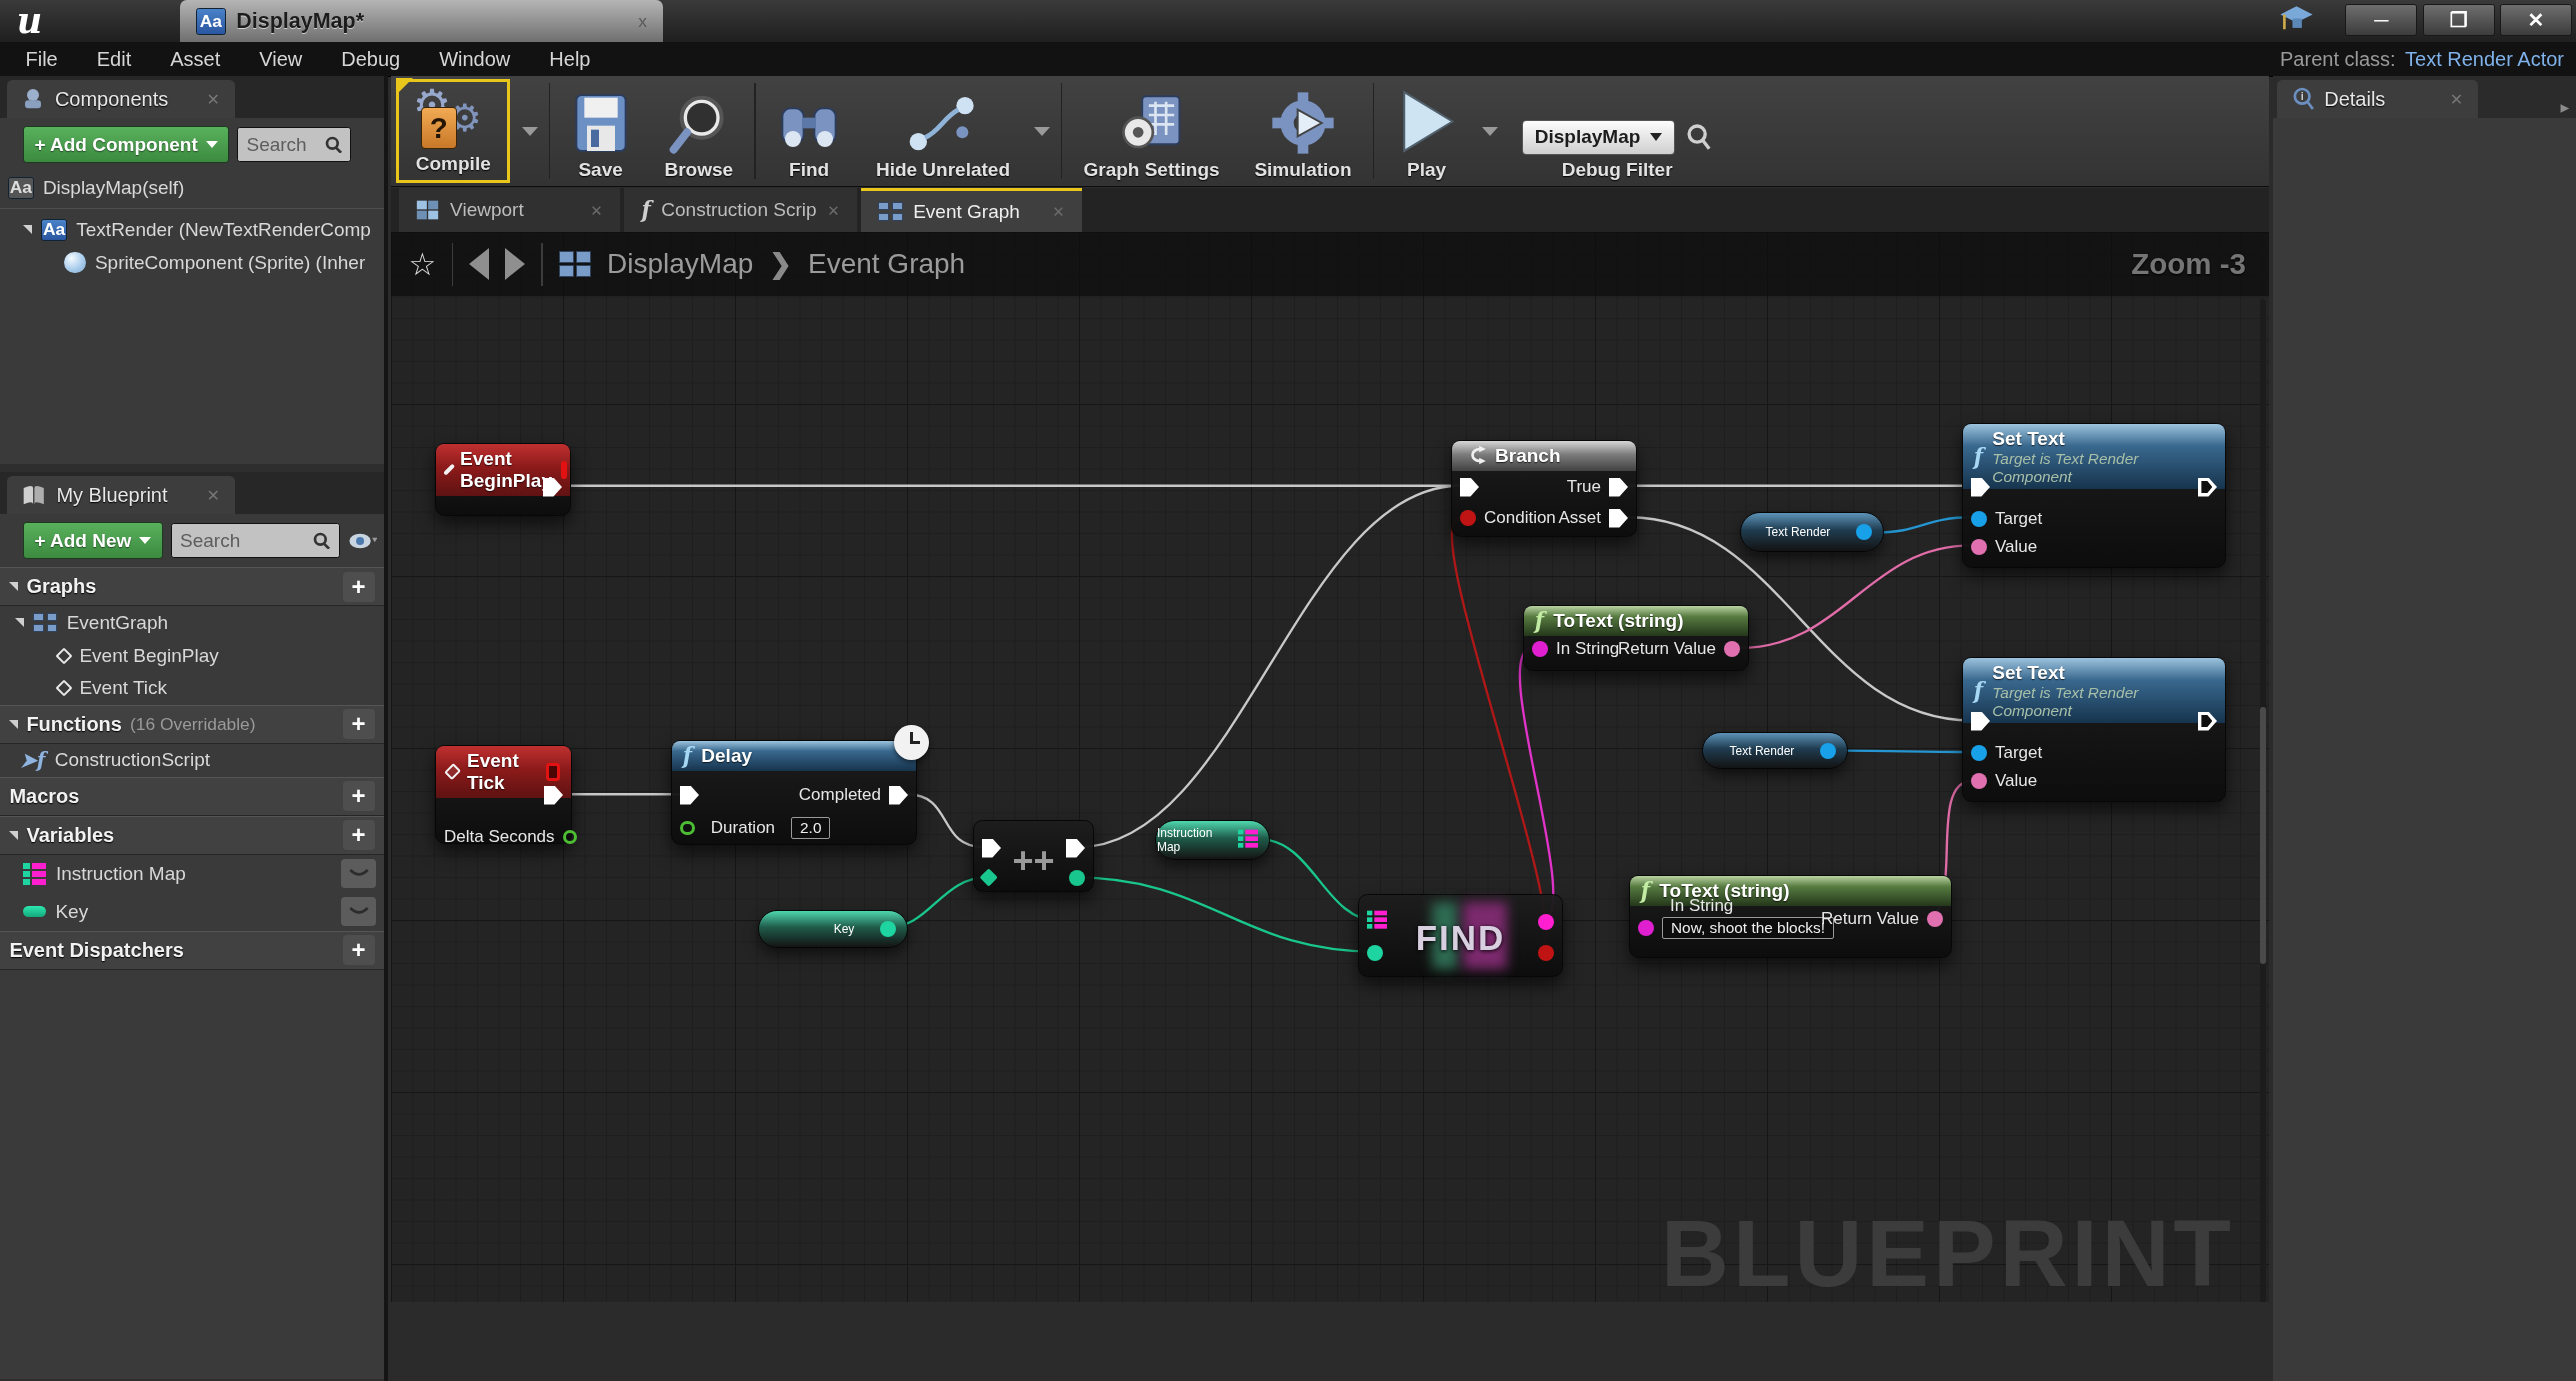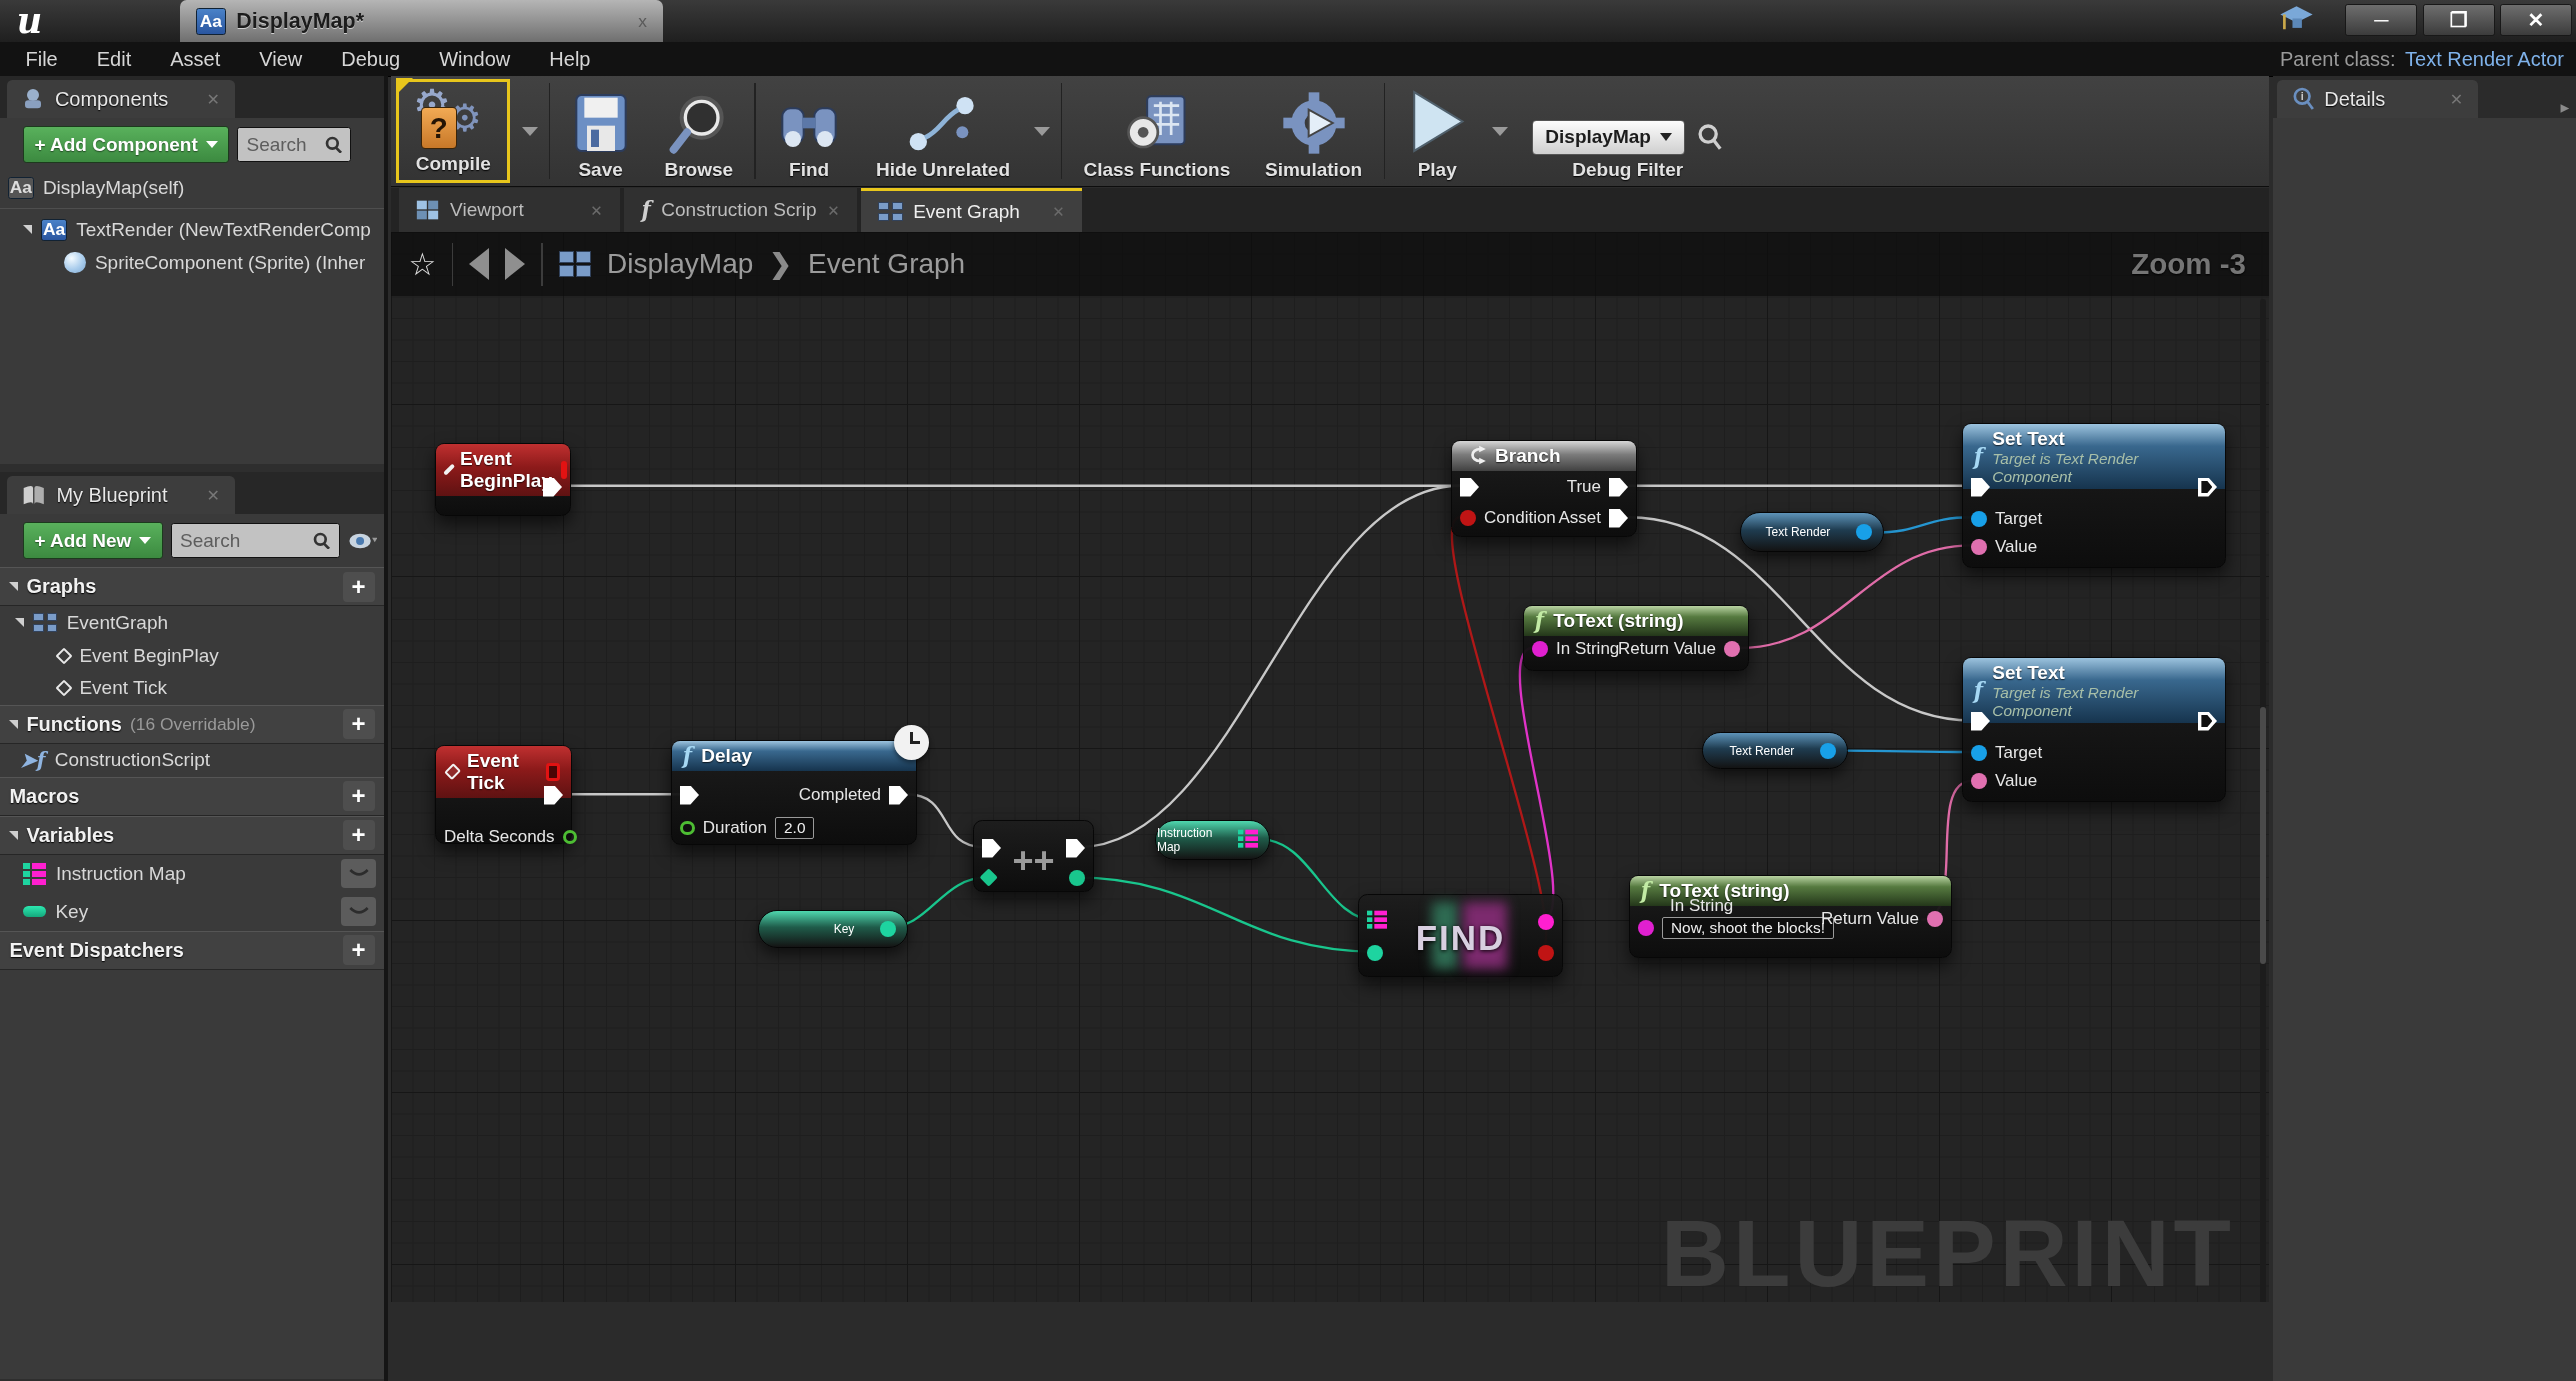--- a/index.html
+++ b/index.html
@@ -221,21 +221,21 @@
     </div>
     <div class="tbcaret"></div>
     <div class="tbsep"></div>
     <div class="tbitem">
       <svg width="67" height="64" viewBox="0 0 100 96">
           <rect x="36" y="8" width="56" height="72" rx="6" fill="#7a93c0" stroke="#2c3c5c" stroke-width="3"></rect>
           <path d="M46 22 h38 M46 36 h38 M46 50 h38 M56 16 v50 M72 16 v50" stroke="#dce6f2" stroke-width="4"></path>
           <circle cx="30" cy="62" r="22" fill="#e8e8e8" stroke="#555" stroke-width="4"></circle>
           <circle cx="30" cy="62" r="8" fill="#555"></circle>
         </svg>
-      <span class="lbl">Class Functions</span>
+      <span class="lbl">Graph Settings</span>
     </div>
     <div class="tbitem">
       <svg width="64" height="64" viewBox="0 0 96 96">
           <circle cx="48" cy="48" r="34" fill="#7a93c0"></circle>
           <circle cx="48" cy="48" r="14" fill="#3a3a3a"></circle>
           <g fill="#7a93c0">
             <rect x="40" y="2" width="16" height="16"></rect>
             <rect x="40" y="78" width="16" height="16"></rect>
             <rect x="2" y="40" width="16" height="16"></rect>
             <rect x="78" y="40" width="16" height="16"></rect>
@@ -515,21 +515,21 @@
               <span class="tt">Delay</span>
             </div>
             <span class="clockbadge"></span>
             <div class="pin in" style="top: 44px;">
               <span class="ps-exec"></span>
             </div>
             <div class="pin out" style="top: 44px;">
               <span class="ps-exec"></span>
               <span>Completed</span>
             </div>
-            <div class="pin in" style="top: 77px;">
+            <div class="pin in" style="top: 77px; gap: 16px;">
               <span class="ps-ring" style="border-color: rgb(77, 189, 51);"></span>
               <span>Duration</span>
               <span class="pinbox">2.0</span>
             </div>
           </div>
           <div class="node " style="left: 582px; top: 588px; width: 121px; height: 72px;">
             <div class="bignode-sym">++</div>
             <div class="pin in" style="top: 17px;">
               <span class="ps-exec"></span>
             </div>

